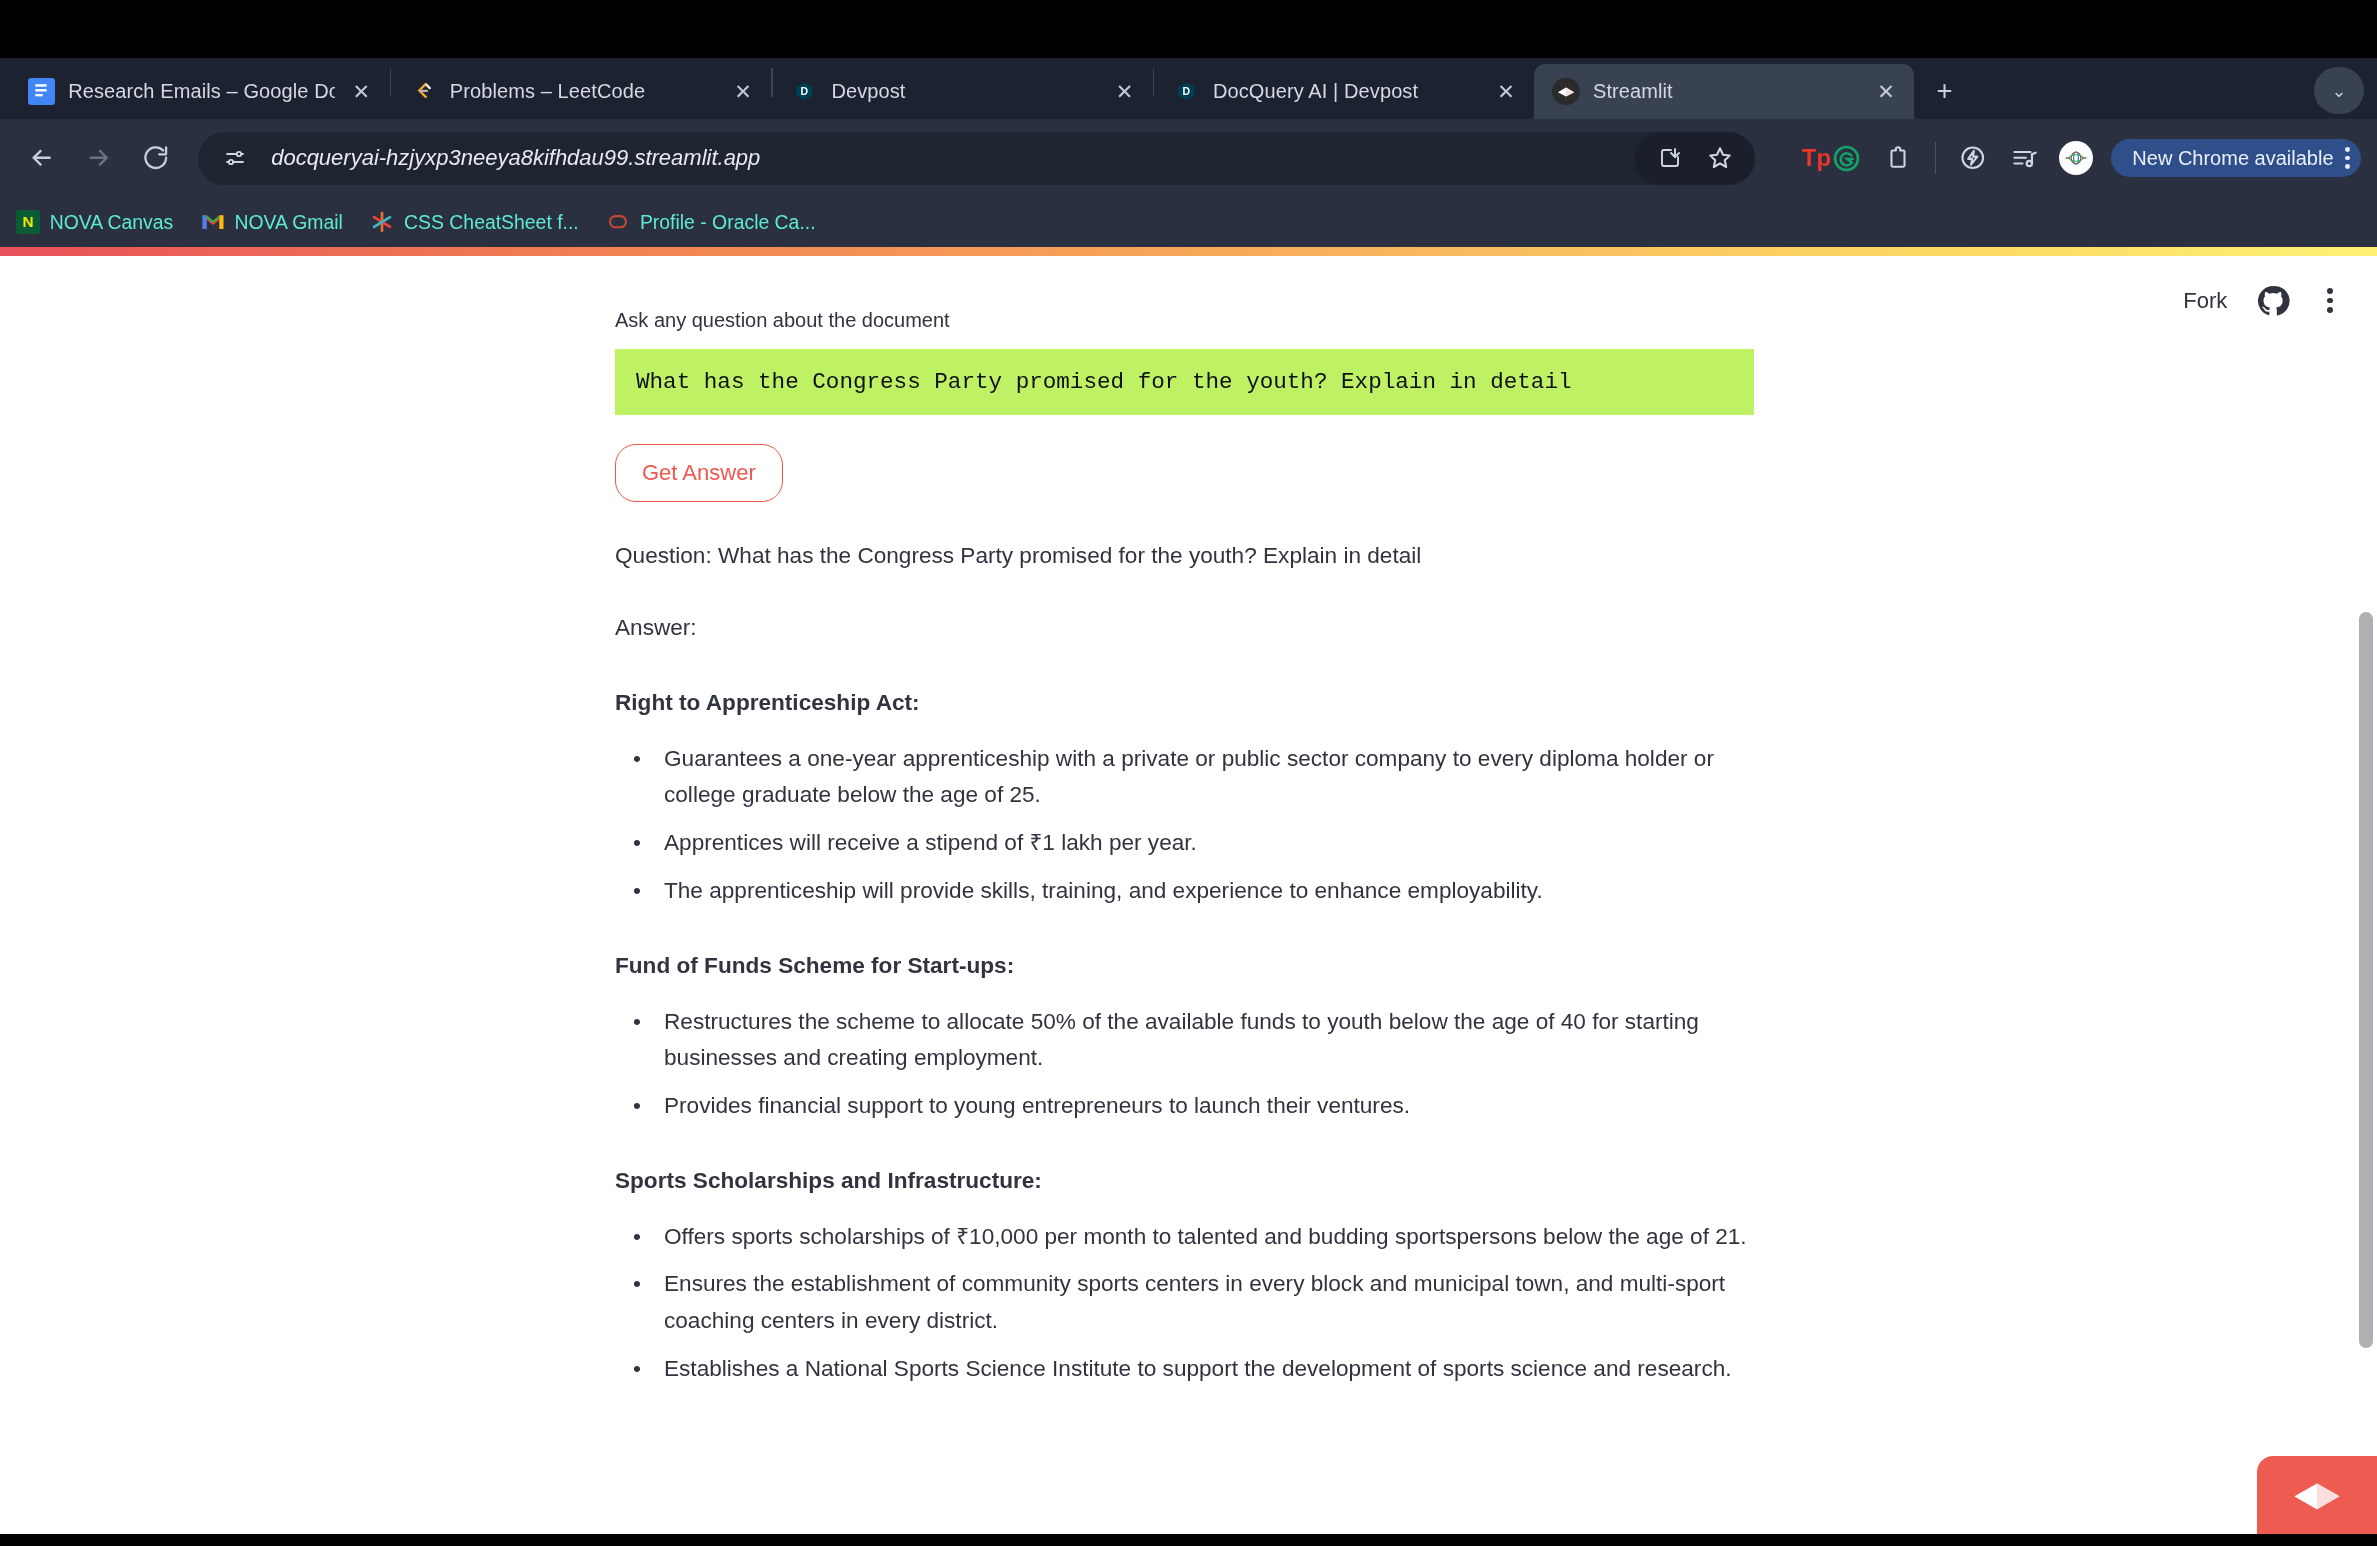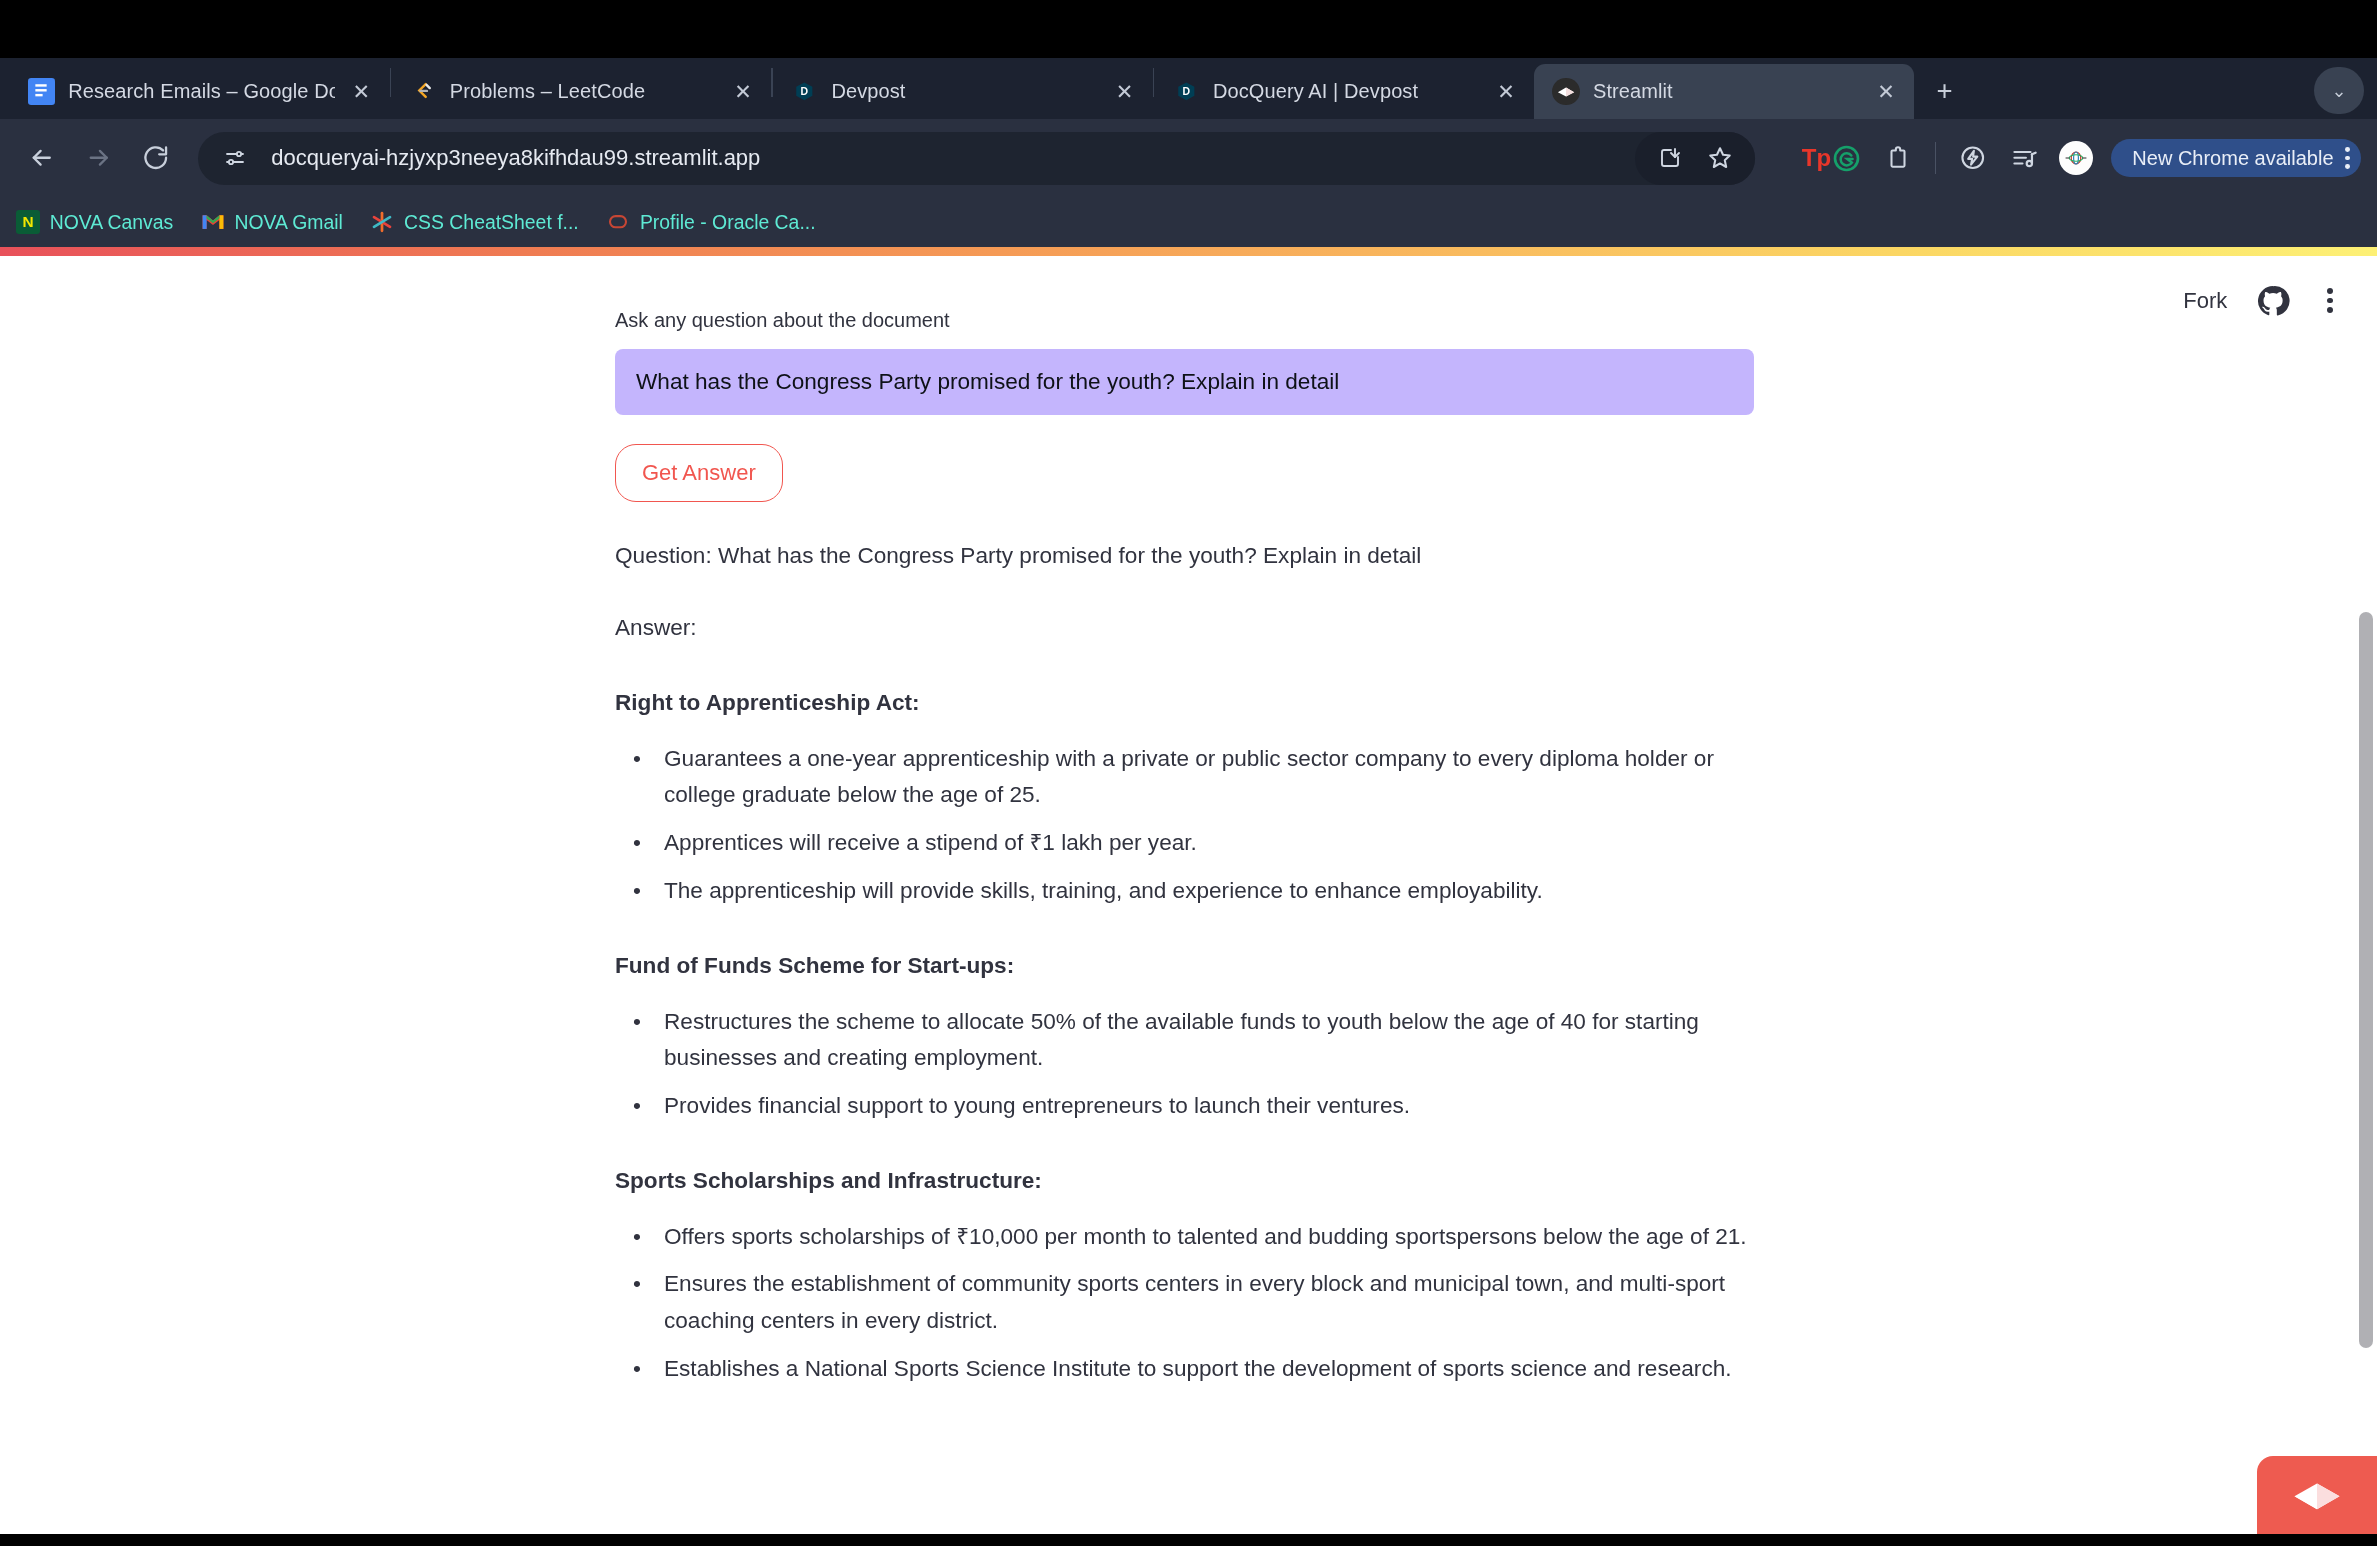--- a/index.html
+++ b/index.html
@@ -65,21 +65,21 @@
   }
   .nav-btn {
     width: 52px; height: 52px; border-radius: 26px;
     display: flex; align-items: center; justify-content: center;
     color: #c8cfdb; flex: 0 0 auto;
   }
   .nav-btn.disabled { color: #6b7384; }
   .omnibox {
     flex: 1 1 auto; height: 53px; background: #1e2430;
     border-radius: 27px; display: flex; align-items: center;
-    margin: 0 11.3px 0 11.3px; padding: 0 14.6px; gap: 14.6px; min-width: 0;
+    margin: 0 11.3px 0 11.3px; padding: 0 14.6px; gap: 14.6px; min-width: 0; font-style: italic;
   }
   .omni-icon {
     width: 44px; height: 44px; border-radius: 22px;
     display: flex; align-items: center; justify-content: center;
     color: #cfd6e1; flex: 0 0 auto;
   }
   .omni-url {
     color: #e6eaf1; font-size: 22px; white-space: nowrap;
     overflow: hidden; text-overflow: ellipsis; flex: 1 1 auto;
   }
@@ -137,24 +137,24 @@
   .app-kebab i { width: 5.7px; height: 5.7px; border-radius: 3.2px; background: currentColor; display:block; }
 
   .content {
     position: absolute; left: 615px; top: 0; width: 1139px;
     padding-top: 50px;
   }
   .field-label {
     color: #31333f; font-size: 20px; margin-bottom: 14.6px; line-height: 1.4;
   }
   .text-input {
-    width: 1139px; height: 66px; background: #c4b5fd;
-    border: none; border-radius: 8px; outline: none;
+    width: 1139px; height: 66px; background: #bef264;
+    border: none; border-radius: 0; outline: none;
     color: #0e1117; font-size: 22.6px; padding: 0 21px;
-    font-family: Liberation Sans, sans-serif;
+    font-family: Liberation Mono, monospace;
   }
   .get-answer {
     margin-top: 29px; height: 58px; padding: 0 26px;
     background: #ffffff; border: 1.6px solid #f1564f; border-radius: 21px;
     color: #f1564f; font-size: 22px; cursor: pointer;
     font-family: "Liberation Sans", sans-serif;
     display: inline-flex; align-items: center;
   }
   .para {
     color: #31333f; font-size: 22.6px; line-height: 1.62;

